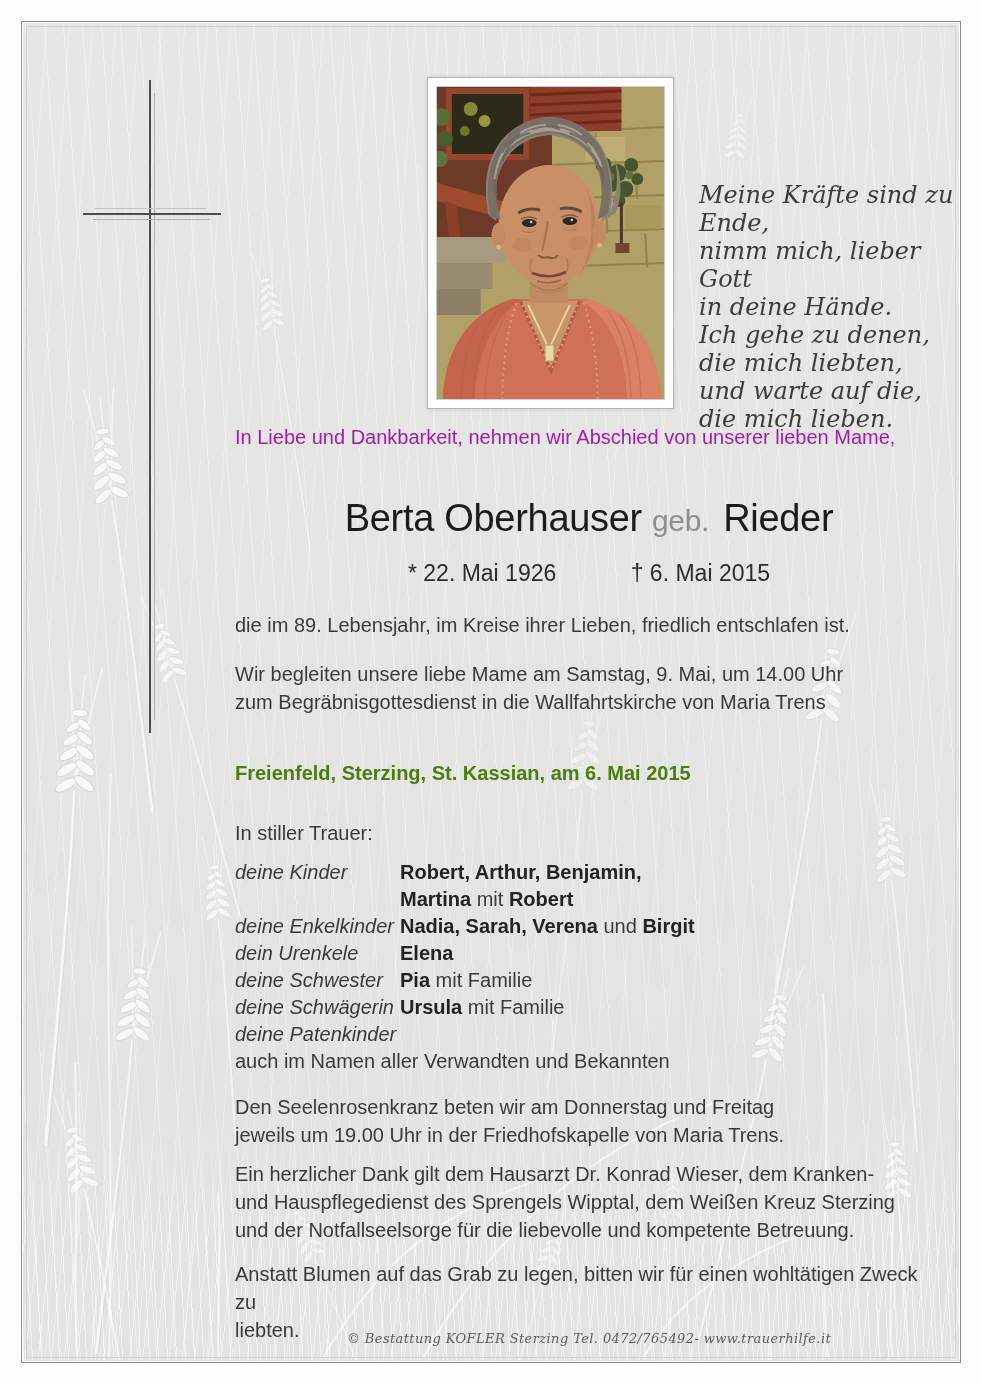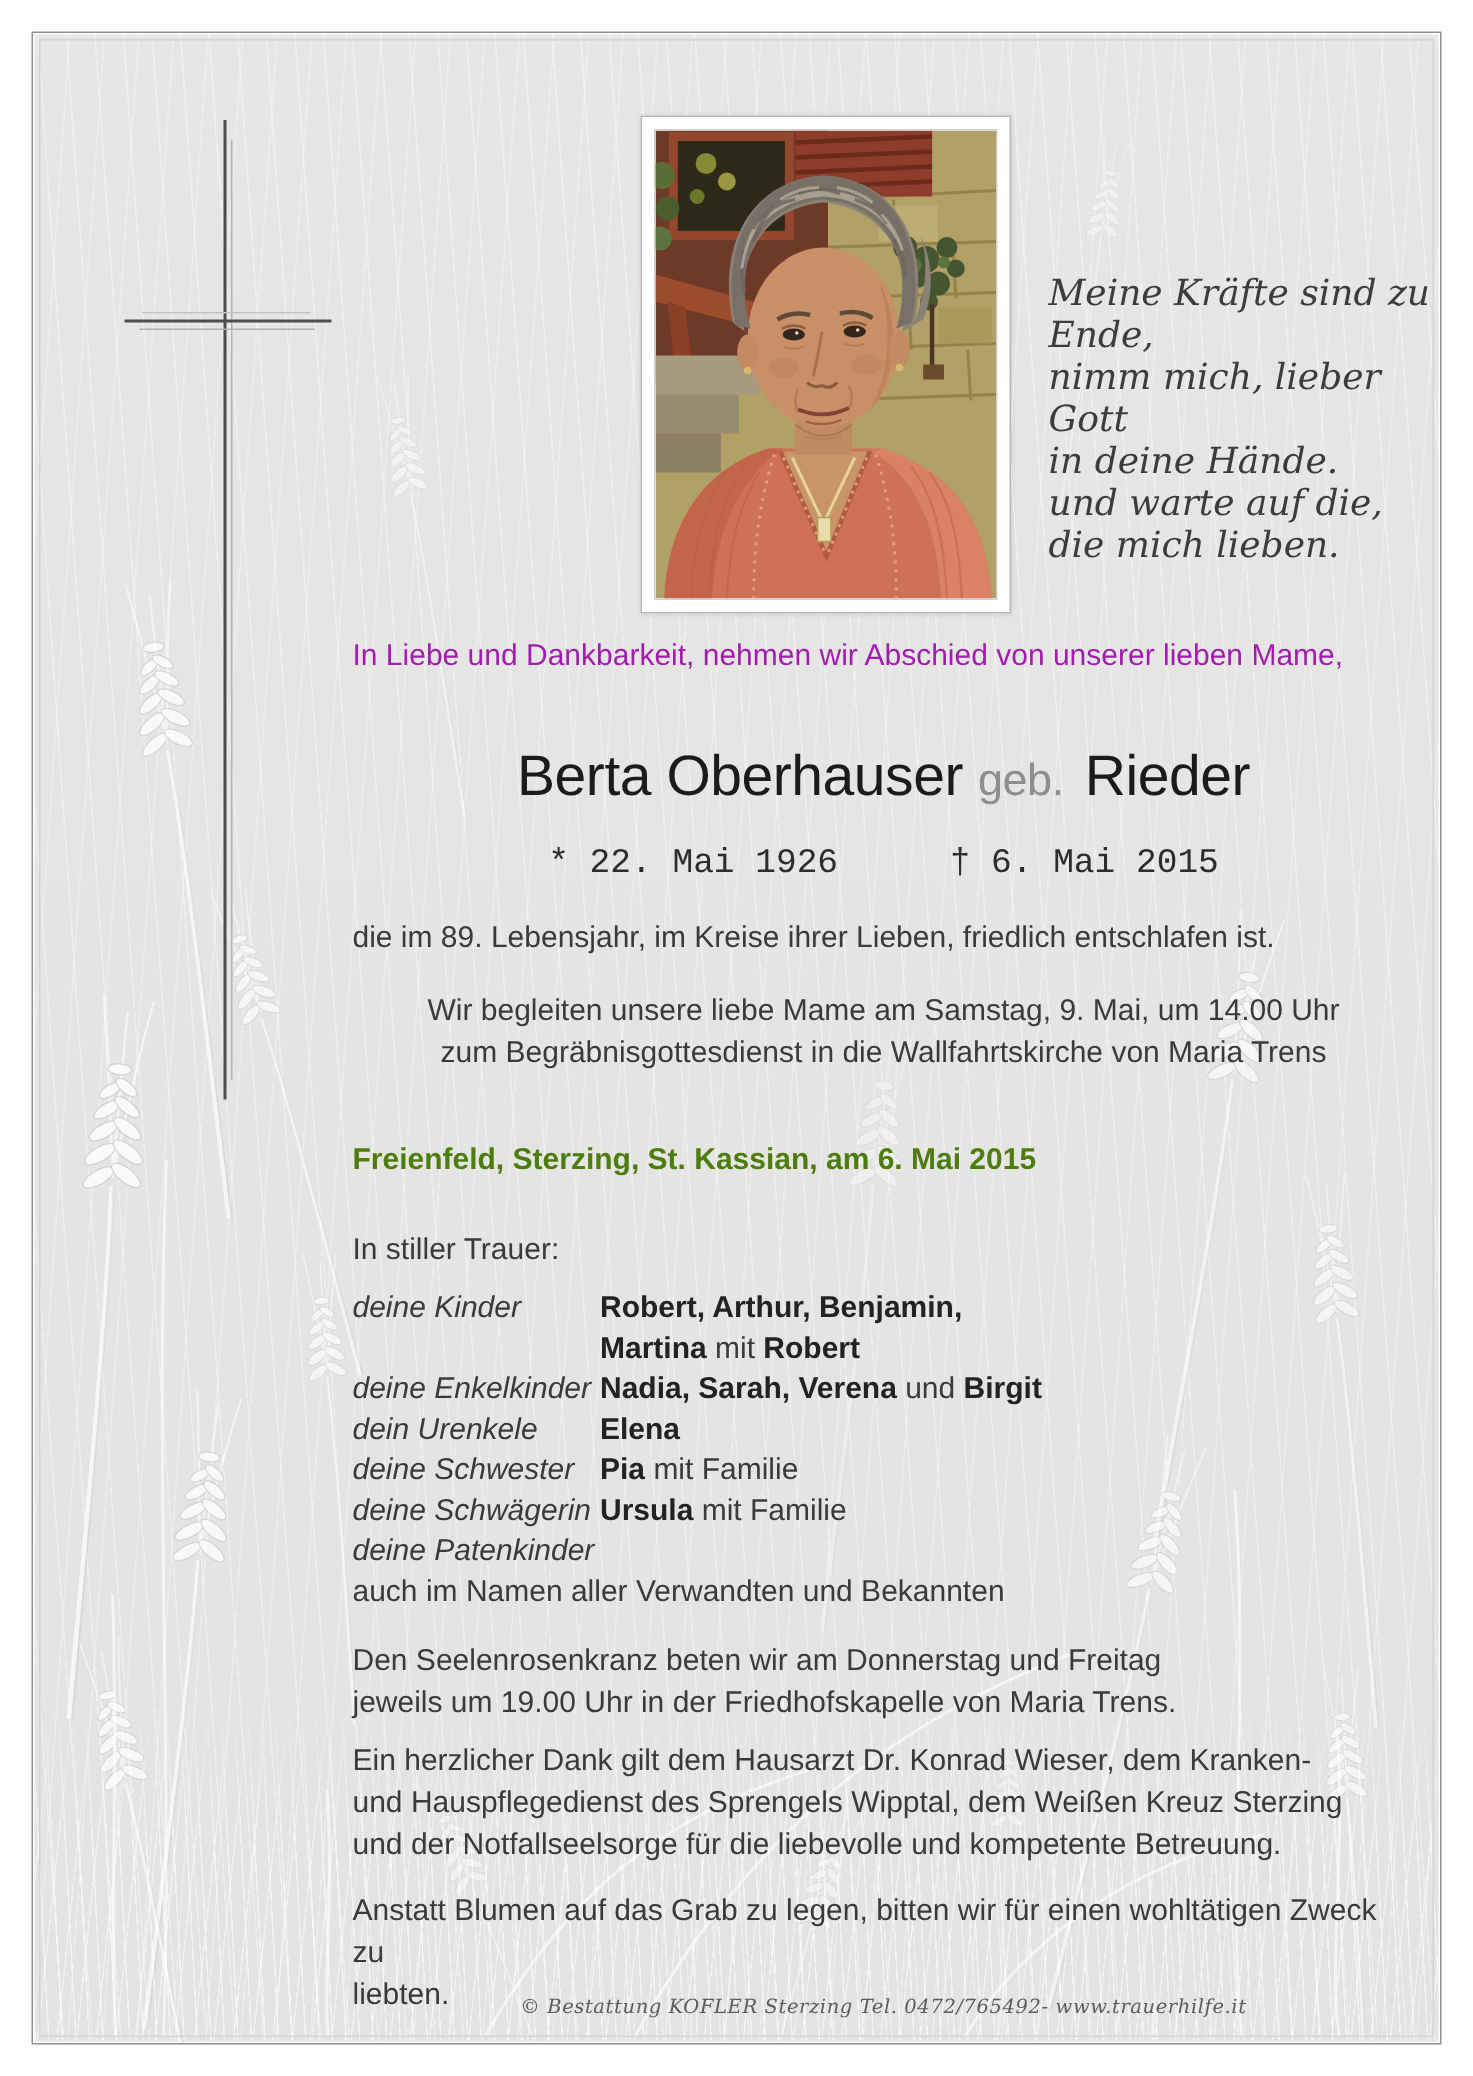--- a/index.html
+++ b/index.html
@@ -57,25 +57,25 @@
   .poem span{display:block;}
 
   .col{position:absolute;left:235px;width:708px;}
   .body-lines span{display:block;}
   .intro{top:424px;font-size:20px;line-height:27px;color:#a21caf;}
 
   .name-line{top:497px;text-align:center;font-size:38px;letter-spacing:-.3px;color:#1b1b1b;white-space:nowrap;}
   .name-line .geb{font-size:30px;color:#8e8e8c;margin:0 14px 0 10px;}
 
   .dates{top:560px;text-align:center;font-size:23px;color:#2c2c2c;}
-  .dates .d{display:inline-block;font-family:Liberation Mono, monospace;}
+  .dates .d{display:inline-block;}
   .dates .d1{margin-right:68px;}
 
   .ageline{top:612px;font-size:20px;line-height:27px;}
-  .funeral{top:660px;font-size:20px;line-height:28px;text-align:center;}
+  .funeral{top:660px;font-size:20px;line-height:28px;}
   .placedate{top:762px;font-size:20px;font-weight:bold;color:#4d7c0f;}
   .mourn-h{top:822px;font-size:20px;}
 
   .family{top:859px;font-size:20px;line-height:27px;}
   .frow{display:flex;}
   .flabel{width:165px;flex:none;font-style:italic;}
   .fvalue{flex:1;}
   .fvalue b{color:#222;}
   .fam-footer{margin-top:0;}
 
@@ -334,20 +334,21 @@
         <ellipse cx="86" cy="158" rx="10" ry="7" fill="#bb7b55" opacity=".35"></ellipse>
         <ellipse cx="142" cy="156" rx="10" ry="7" fill="#bb7b55" opacity=".35"></ellipse>
       </svg>
     </div>
   </div>
 
   <div class="poem">
     <span>Meine Kräfte sind zu Ende,</span>
     <span>nimm mich, lieber Gott</span>
     <span>in deine Hände.</span>
+    <span>Ich gehe zu denen, die mich liebten,</span>
     <span>und warte auf die, die mich lieben.</span>
   </div>
 
   <div class="col intro body-lines">
     <span>In Liebe und Dankbarkeit, nehmen wir Abschied von unserer lieben Mame,</span>
   </div>
 
   <div class="col name-line">
     <span>Berta Oberhauser</span><span class="geb">geb.</span><span>Rieder</span>
   </div>

